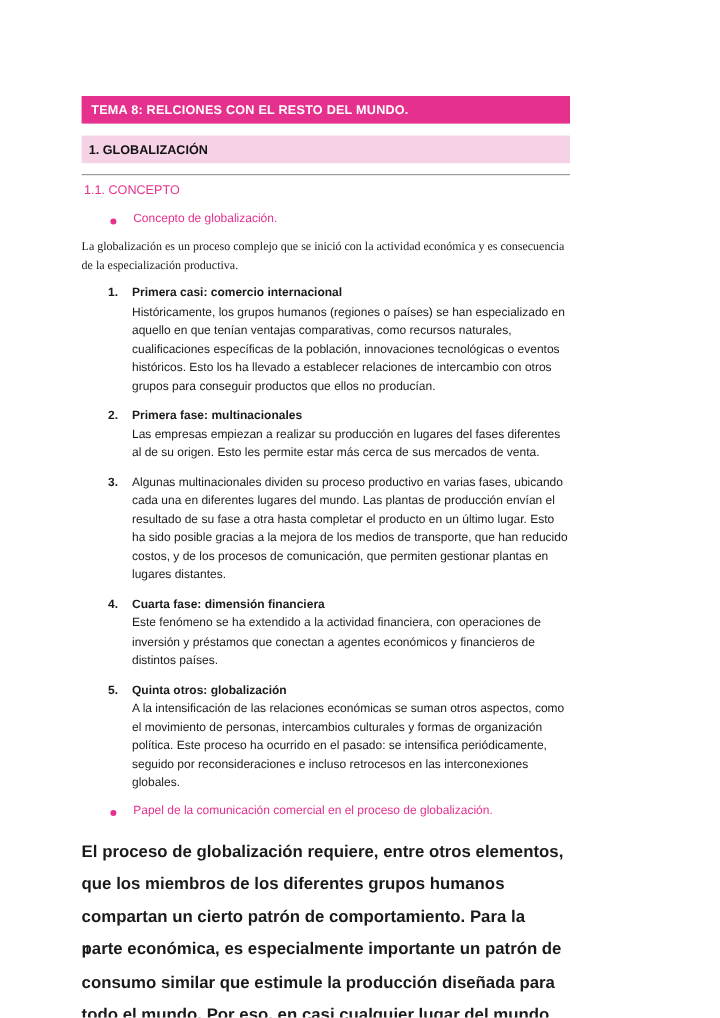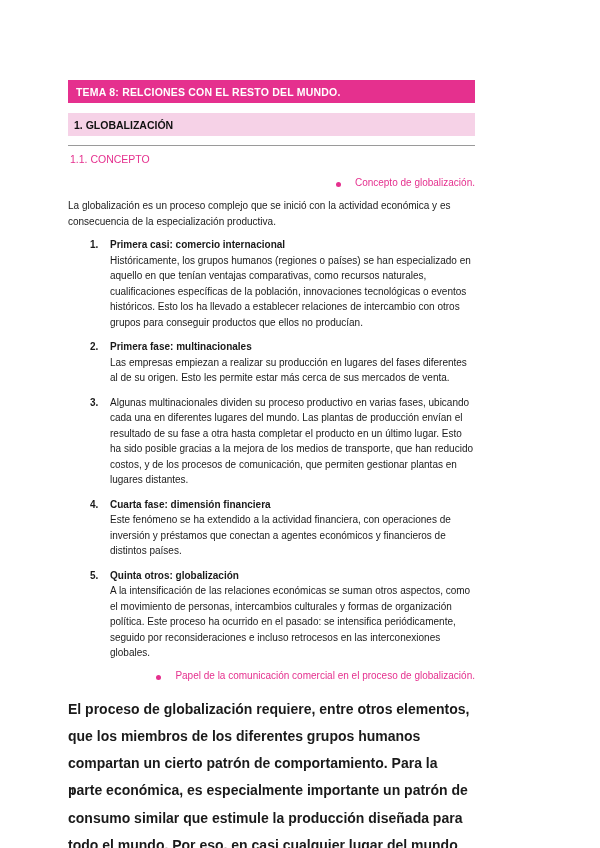--- a/index.html
+++ b/index.html
@@ -46,36 +46,36 @@
   .subsection{
     color:var(--accent);
     font-weight:normal;
     font-size:10.5px;
     margin:0 0 12px 2px;
   }
   .bullet-row{
     display:flex;
     align-items:flex-start;
     margin:0 0 10px 24px;
-    justify-content:flex-end;
   }
   .bullet-dot{
     width:5px;height:5px;border-radius:50%;
     background:var(--accent);
     margin:5px 14px 0 0;
     flex:0 0 auto;
   }
   .bullet-text{
     color:var(--accent);
     font-size:10px;
   }
   .para{
     font-size:10px;
     line-height:1.55;
     margin:0 0 8px 0;
+    font-family:Liberation Serif, serif;
   }
   .numbered{
     margin:2px 0 4px 22px;
   }
   .num-item{
     display:flex;
     align-items:flex-start;
     margin-bottom:9px;
   }
   .num-label{

